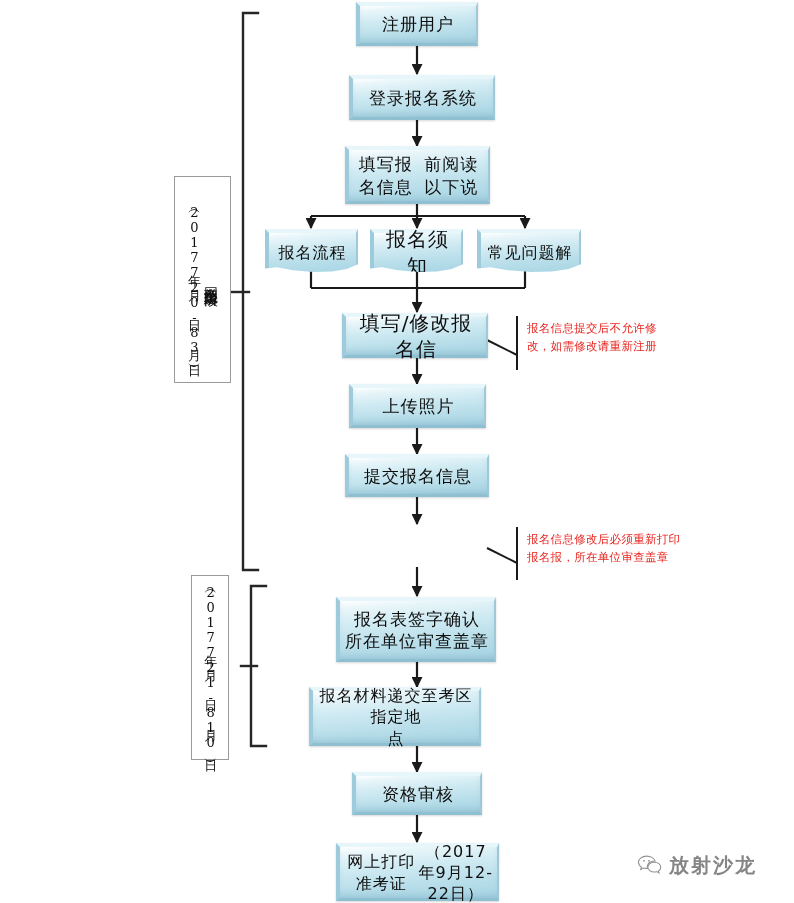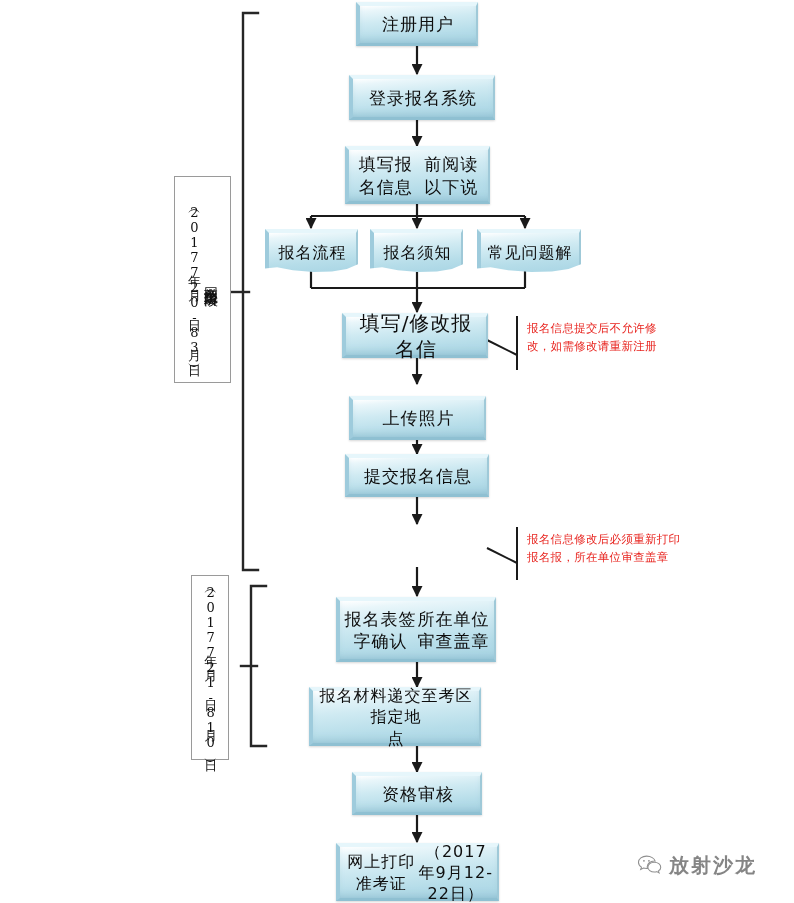--- a/index.html
+++ b/index.html
@@ -173,42 +173,42 @@
 
   <div class="node" style="left:345px;top:146px;width:145px;height:58px;flex-direction:row;">
     <span class="txt">填写报名信息</span>
     <span class="txt">前阅读以下说</span>
   </div>
 
   <div class="node doc" style="left:265px;top:229px;width:93px;height:43px;font-size:16px;">
     <span class="txt">报名流程</span>
   </div>
 
-  <div class="node doc" style="left:370px;top:229px;width:93px;height:43px;font-size:16px;">
+  <div class="node doc" style="left:370px;top:229px;width:93px;height:43px;font-size:20px;">
     <span class="txt">报名须知</span>
   </div>
 
   <div class="node doc" style="left:477px;top:229px;width:104px;height:43px;font-size:16px;">
     <span class="txt">常见问题解</span>
   </div>
 
   <div class="node" style="left:342px;top:313px;width:146px;height:45px;font-size:20px;">
     <span class="txt">填写/修改报名信</span>
   </div>
 
-  <div class="node" style="left:349px;top:396px;width:137px;height:44px;">
+  <div class="node" style="left:349px;top:384px;width:137px;height:44px;">
     <span class="txt">上传照片</span>
   </div>
 
   <div class="node" style="left:345px;top:454px;width:144px;height:43px;">
     <span class="txt">提交报名信息</span>
   </div>
 
 
-  <div class="node" style="left:336px;top:597px;width:160px;height:65px;flex-direction:row;">
+  <div class="node" style="left:336px;top:597px;width:160px;height:65px;flex-direction:column;">
     <span class="txt">报名表签字确认</span>
     <span class="txt">所在单位审查盖章</span>
   </div>
 
   <div class="node" style="left:309px;top:687px;width:172px;height:59px;flex-direction:column;font-size:16px;">
     <span class="txt">报名材料递交至考区指定地</span>
     <span class="txt">点</span>
   </div>
 
   <div class="node" style="left:352px;top:772px;width:130px;height:43px;">

